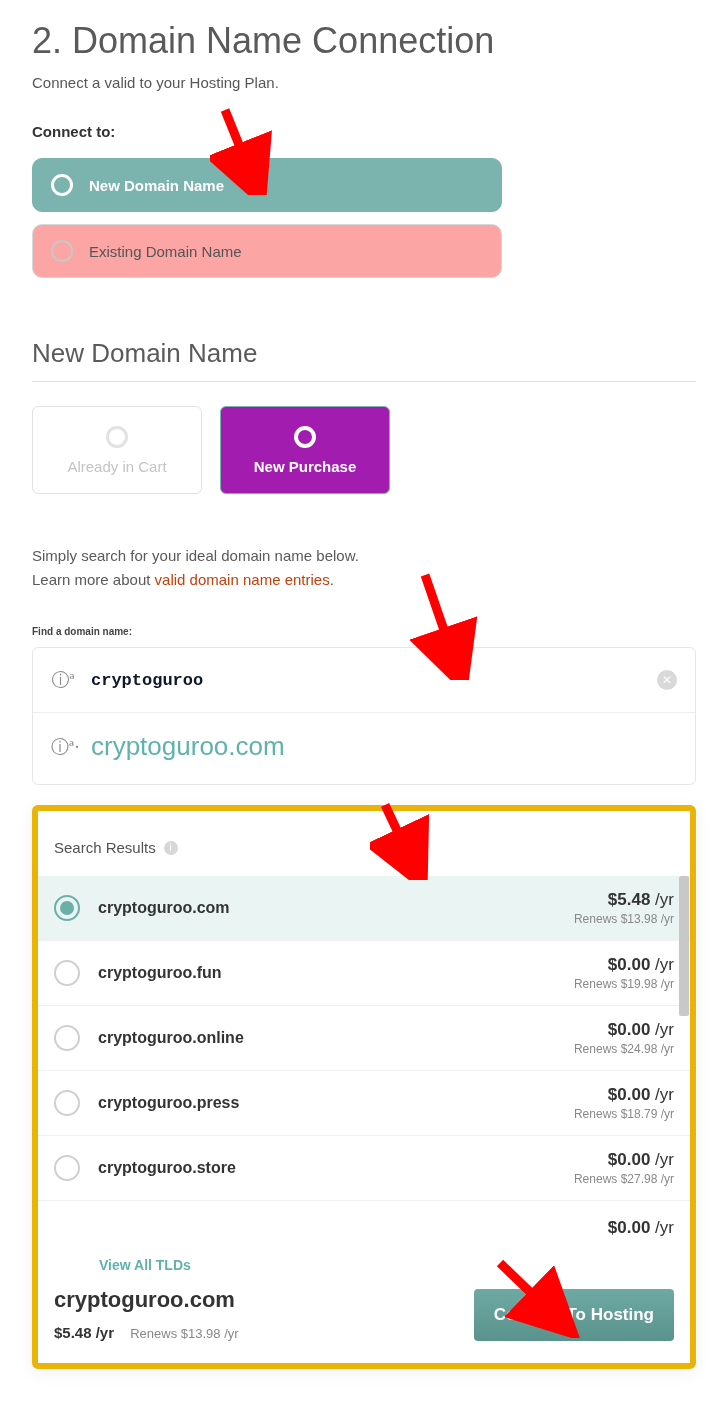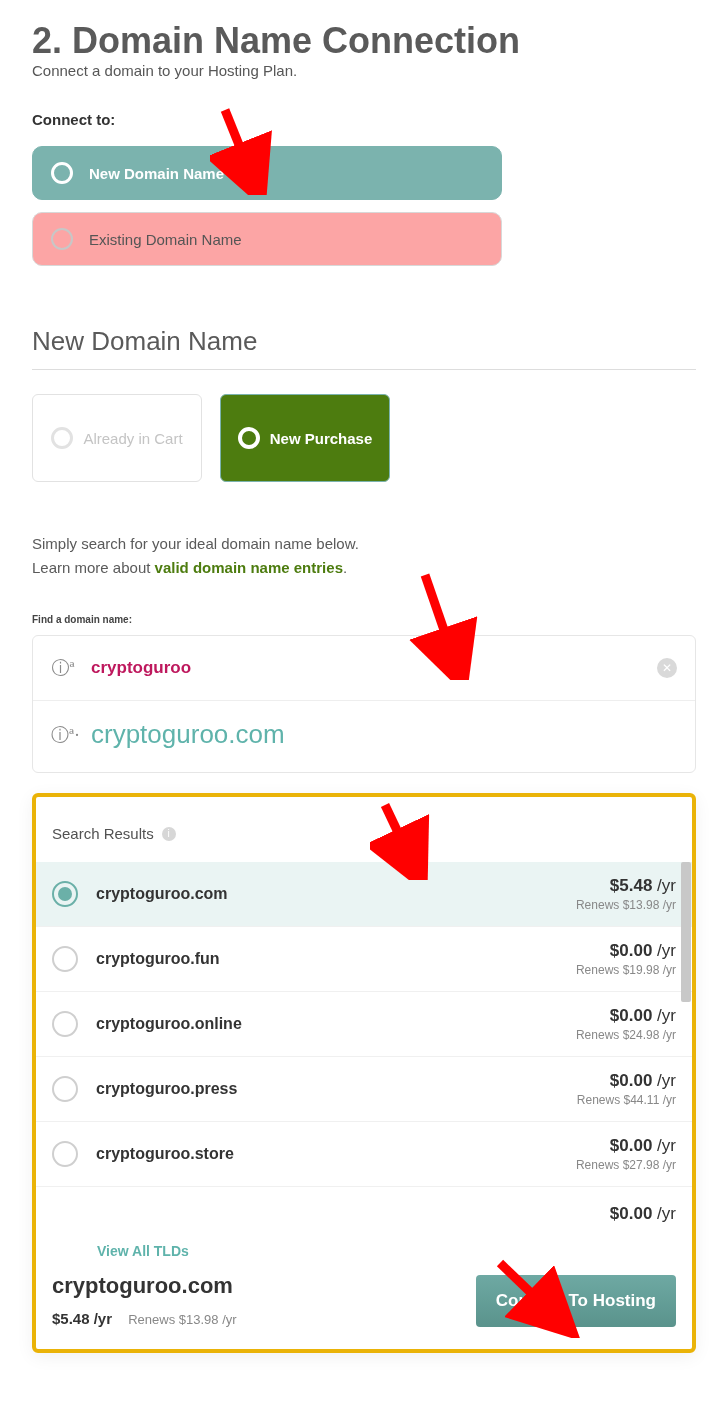--- a/index.html
+++ b/index.html
@@ -6,23 +6,23 @@
   body {
     font-family: -apple-system, BlinkMacSystemFont, "Segoe UI", Arial, sans-serif;
     background: #fff;
     color: #333;
     width: 728px;
     padding: 20px 32px 40px;
     position: relative;
   }
   h1.page-title {
     font-size: 36px;
-    font-weight: 700;
+    font-weight: 400;
     color: #5a5a5a;
-    margin-bottom: 0;
+    margin-bottom: 12px;
   }
   .subtitle {
     color: #575757;
     font-size: 15px;
     margin-bottom: 32px;
   }
   .label-strong {
     font-weight: 600;
     color: #333;
     font-size: 15px;
@@ -72,41 +72,41 @@
 
   .tab-row { display: flex; gap: 18px; margin-bottom: 50px; }
   .tab-btn {
     border: 1px solid #e2e2e2;
     border-radius: 6px;
     background: #fff;
     color: #c4c4c4;
     width: 170px;
     height: 88px;
     display: flex;
-    flex-direction: row;
+    flex-direction: column;
     align-items: center;
     justify-content: center;
     gap: 10px;
     font-size: 15px;
     cursor: pointer;
   }
   .tab-btn .tab-circle {
     width: 22px; height: 22px; border-radius: 50%;
     border: 3px solid #e2e2e2;
   }
   .tab-btn.active {
-    background: #4d7c0f;
+    background: #a21caf;
     border-color: #7bb3ae;
     color: #fff;
     font-weight: 600;
   }
   .tab-btn.active .tab-circle { border-color: #fff; border-width: 4px; }
 
   .helper-text { color: #5a5a5a; font-size: 15px; line-height: 1.6; margin-bottom: 34px; }
-  .helper-link { color: #4d7c0f; font-weight: 700; text-decoration: none; }
+  .helper-link { color: #c2410c; font-weight: 400; text-decoration: none; }
 
   .field-label { font-weight: 600; color: #444; font-size: 10px; margin-bottom: 10px; }
 
   .search-box {
     border: 1px solid #e6e6e6;
     border-radius: 6px;
     margin-bottom: 20px;
     overflow: hidden;
     box-shadow: 0 0 0 rgba(0,0,0,0);
   }
@@ -116,43 +116,44 @@
     padding: 20px 18px;
     border-bottom: 1px solid #eee;
     gap: 16px;
   }
   .search-glyph { font-size: 18px; color: #8a8a8a; width: 24px; text-align:center; font-family: serif;}
   .search-input {
     border: none;
     outline: none;
     font-size: 17px;
     font-weight: 600;
-    color: #be185d;
+    color: #0f172a;
     flex: 1;
+    font-family: Liberation Mono, monospace;
   }
   .clear-btn {
     width: 20px; height: 20px; border-radius: 50%;
     background: #d9d9d9; color: #fff;
     font-size: 12px; line-height: 20px; text-align: center;
     cursor: pointer;
   }
   .suggestion-row {
     display: flex;
     align-items: center;
     padding: 18px 18px 22px;
     gap: 16px;
   }
   .suggestion-text {
     color: #5fb3ab;
     font-size: 26px;
     font-weight: 500;
   }
 
   .results-panel {
-    border: 4px solid #eab308;
+    border: 6px solid #eab308;
     border-radius: 6px;
     box-shadow: 0 4px 18px rgba(0,0,0,0.06);
     position: relative;
     overflow: hidden;
   }
   .results-header {
     padding: 28px 16px 20px;
     color: #515151;
     font-size: 15px;
     display: flex;
@@ -236,21 +237,21 @@
   
   .arrow {
     position: absolute;
     pointer-events: none;
   }
 </style>
 </head>
 <body>
 
 <h1 class="page-title">2. Domain Name Connection</h1>
-<p class="subtitle">Connect a domain to your Hosting Plan.</p>
+<p class="subtitle">Connect a valid to your Hosting Plan.</p>
 
 <p class="label-strong">Connect to:</p>
 
 <div class="choice-list">
   <div class="choice-item selected">
     <span class="radio-circle"></span>
     <span>New Domain Name</span>
   </div>
   <div class="choice-item">
     <span class="radio-circle"></span>
@@ -325,21 +326,21 @@
         <div class="price-main"><b>$0.00</b> <span>/yr</span></div>
         <div class="price-sub">Renews $24.98 /yr</div>
       </span>
     </div>
 
     <div class="result-row">
       <span class="result-radio"></span>
       <span class="result-name">cryptoguroo.press</span>
       <span class="result-price-block">
         <div class="price-main"><b>$0.00</b> <span>/yr</span></div>
-        <div class="price-sub">Renews $44.11 /yr</div>
+        <div class="price-sub">Renews $18.79 /yr</div>
       </span>
     </div>
 
     <div class="result-row">
       <span class="result-radio"></span>
       <span class="result-name">cryptoguroo.store</span>
       <span class="result-price-block">
         <div class="price-main"><b>$0.00</b> <span>/yr</span></div>
         <div class="price-sub">Renews $27.98 /yr</div>
       </span>

